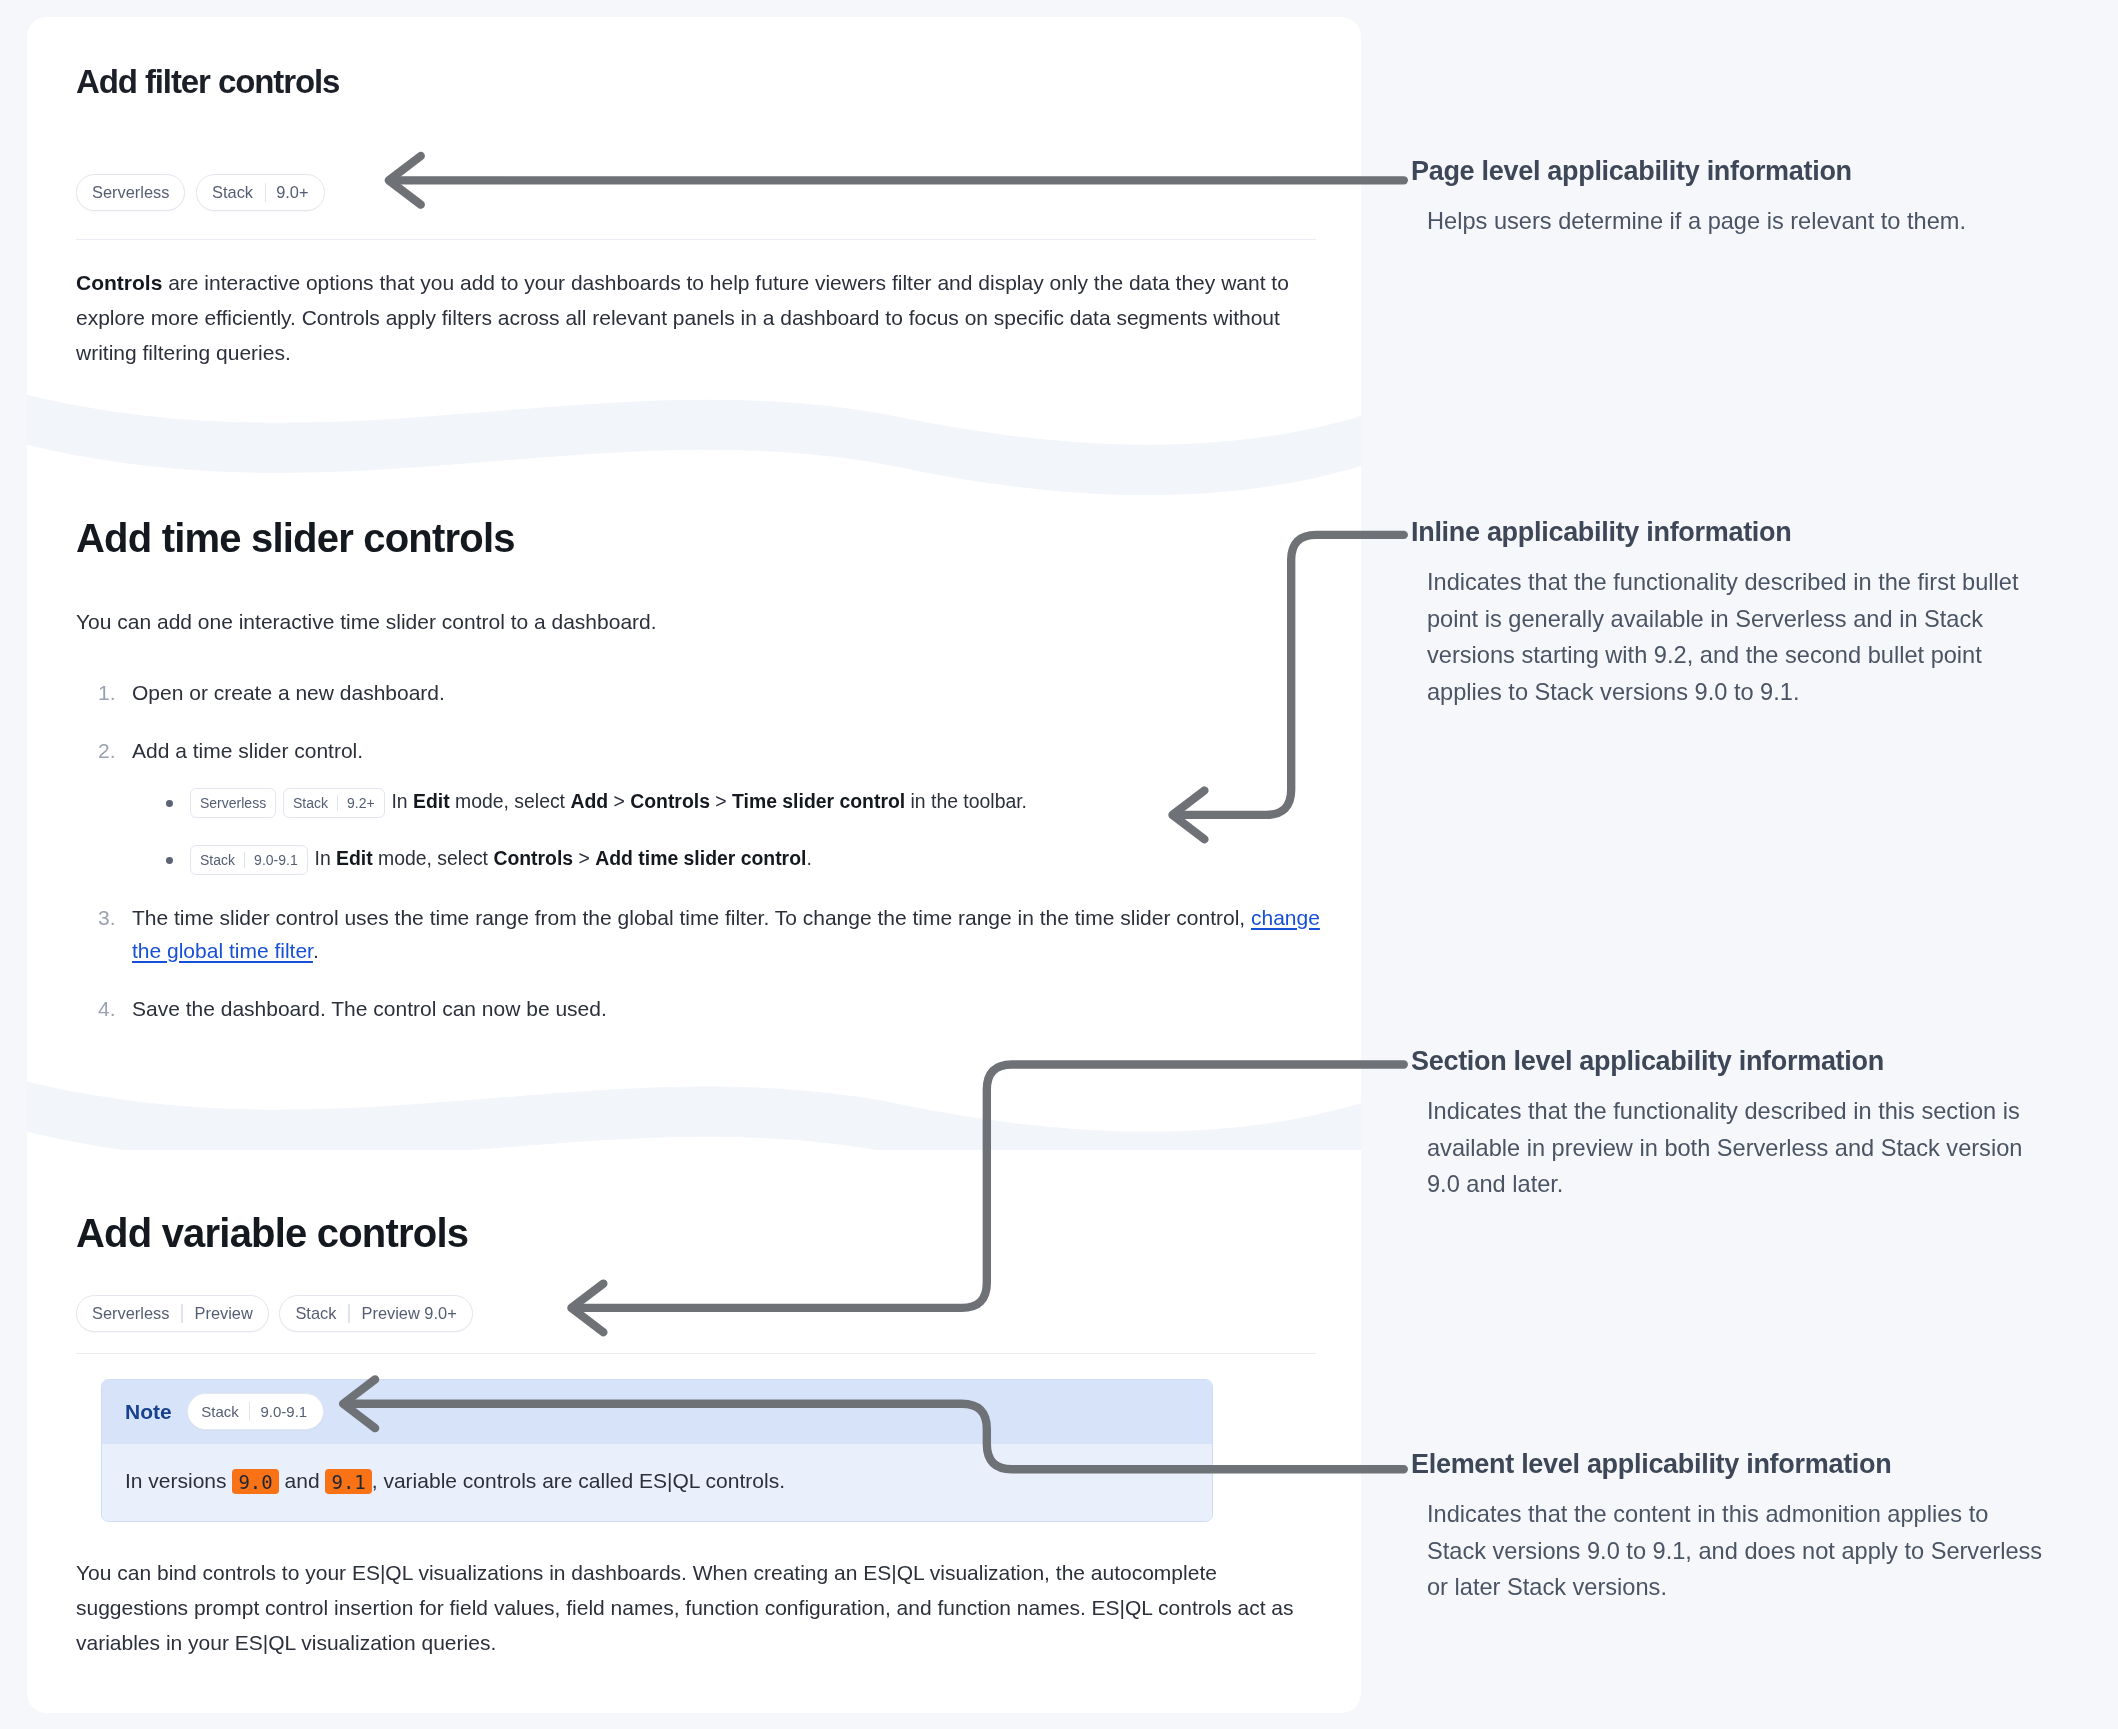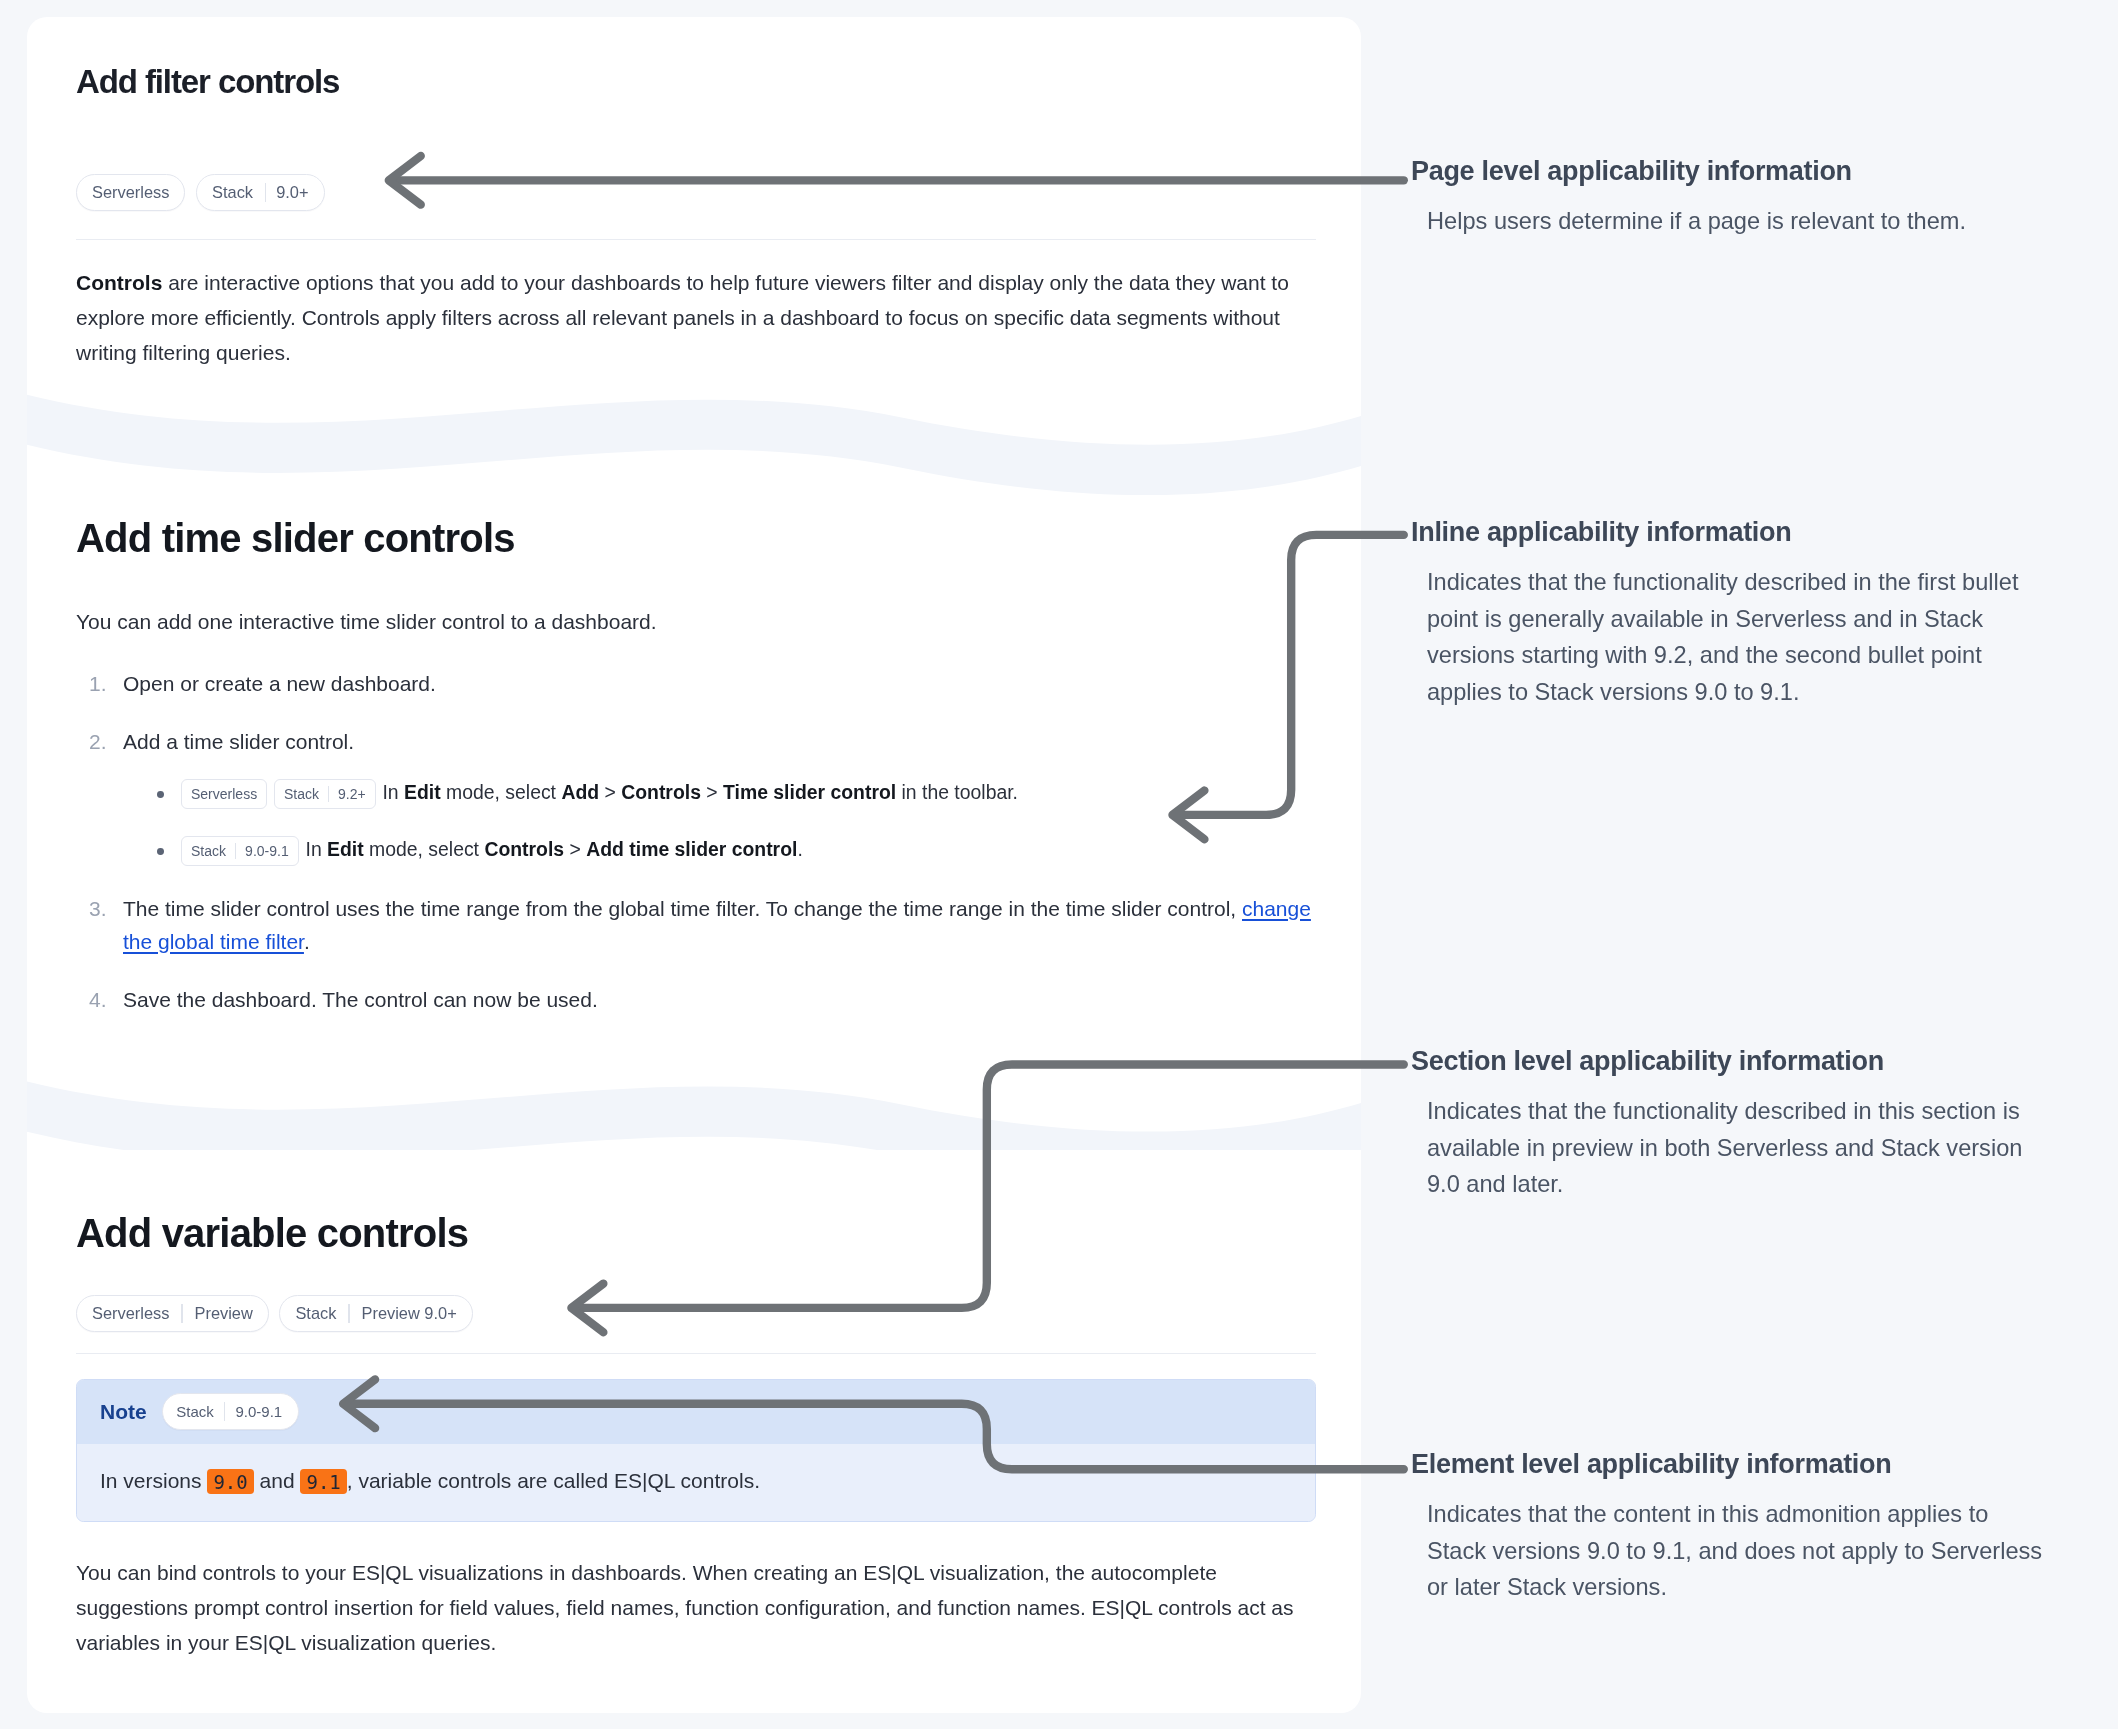--- a/index.html
+++ b/index.html
@@ -135,21 +135,21 @@
     line-height: 1.68;
     color: #2b303b;
     padding-left: 49px;
     width: 1232px;
     margin: 0;
   }
   .para b { font-weight: bold; color: #14181f; }
 
   
   ol.steps {
-    margin: 7px;
+    margin: 16px;
     padding: 0 0 0 49px;
     list-style: none;
     counter-reset: step;
   }
   ol.steps > li {
     counter-increment: step;
     position: relative;
     padding-left: 40px;
     font-size: 21px;
     line-height: 1.58;
@@ -192,22 +192,22 @@
     top: 13px;
     width: 6.8px;
     height: 6.8px;
     border-radius: 50%;
     background: #5b6475;
   }
   ul.subs > li b { font-weight: bold; color: #14181f; }
 
   
   .admonition {
-    margin-left: 49px;
-    width: 1240px;
+    margin-left: 74px;
+    width: 1112px;
     border-radius: 7.6px;
     overflow: hidden;
     background: #e8effc;
     border: 1.1px solid #cfdcf6;
     box-sizing: border-box;
   }
   .admonition .adm-head {
     background: #d6e3f8;
     display: flex;
     align-items: center;

